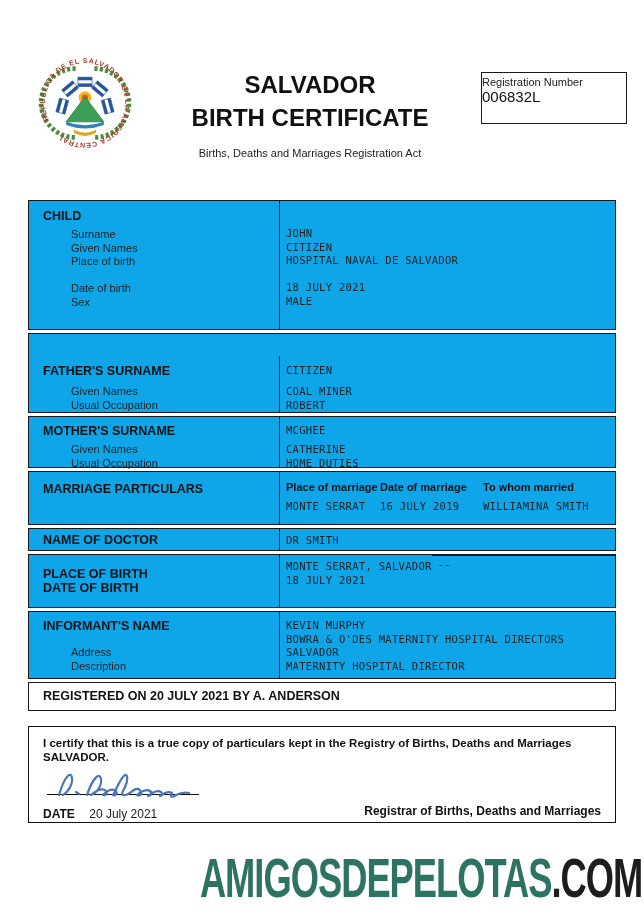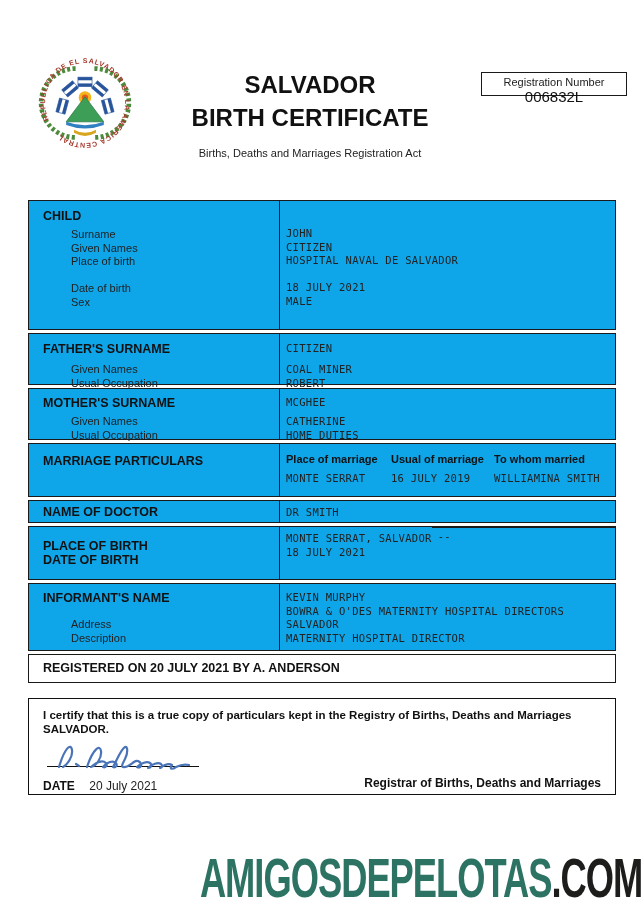--- a/index.html
+++ b/index.html
@@ -11,22 +11,22 @@
     color:#111;
     overflow:hidden;
   }
   
   .seal{position:absolute;left:38px;top:56px;width:94px;height:94px;}
   .titles{position:absolute;left:150px;top:70px;width:320px;text-align:center;}
   .title-main{font-size:24px;font-weight:bold;color:#111;line-height:30px;}
   .title-main.second{margin-top:3px;}
   .subtitle{font-size:11px;color:#222;margin-top:14px;}
   .regbox{
-    position:absolute;left:481px;top:72px;width:146px;height:24px;
-    border:1px solid #1a1a1a;text-align:center;box-sizing:border-box;padding-top:3px;
+    position:absolute;left:481px;top:72px;width:146px;height:52px;
+    border:1px solid #1a1a1a;box-sizing:border-box;padding-top:3px;
   }
   .regbox .reg-label{font-size:11px;color:#222;}
   .regbox .reg-number{font-size:15px;color:#111;margin-top:0;}
   
   .content{position:absolute;left:28px;top:200px;width:588px;}
   .box{
     box-sizing:border-box;border:1px solid #1a1a1a;margin-bottom:3px;
     display:flex;background:#0ea5e9;
   }
   .box .left{width:250px;box-sizing:border-box;padding:0 0 0 14px;}
@@ -39,29 +39,29 @@
   .mono{
     font-family:"DejaVu Sans Mono","Liberation Mono",monospace;
     font-size:10.5px;letter-spacing:0.3px;color:#222;
     line-height:13.5px;height:13.5px;white-space:nowrap;
   }
   .sec-child{height:130px;padding-top:0;}
   .sec-child .left{padding-top:8px;}
   .sec-child .right{padding-top:26px;}
   .sec-child .sec-title{margin-bottom:4px;}
   .sec-father,.sec-mother{}
-  .sec-father{height:52px;}
+  .sec-father{height:80px;align-items:flex-end;}
   .sec-father .left,.sec-father .right{padding-top:8px;}
   .sec-mother{height:52px;}
   .sec-mother .left,.sec-mother .right{padding-top:7px;}
   .sec-marriage{height:54px;}
   .sec-marriage .left{padding-top:10px;}
   .sec-marriage .right{padding-top:9px;display:flex;flex-direction:column;}
   .mar-cols{display:flex;}
-  .mar-col1{width:105px;}
+  .mar-col1{width:94px;}
   .mar-col2{width:103px;}
   .mar-col3{flex:1;}
   .mar-head{font-size:11px;font-weight:bold;color:#111;}
   .mar-vals{display:flex;margin-top:7px;}
   .sec-doctor{height:23px;}
   .sec-doctor .left{padding-top:4px;}
   .sec-doctor .right{padding-top:5px;}
   .sec-birth{height:54px;}
   .sec-birth .left{padding-top:12px;}
   .sec-birth .right{padding:0;display:flex;}
@@ -209,21 +209,21 @@
       </div>
     </div>
 
     <div class="box sec-marriage">
       <div class="left">
         <div class="sec-title">MARRIAGE PARTICULARS</div>
       </div>
       <div class="right">
         <div class="mar-cols">
           <div class="mar-col1 mar-head">Place of marriage</div>
-          <div class="mar-col2 mar-head">Usual of marriage</div>
+          <div class="mar-col2 mar-head">Date of marriage</div>
           <div class="mar-col3 mar-head">To whom married</div>
         </div>
         <div class="mar-vals">
           <div class="mar-col1 mono">MONTE SERRAT</div>
           <div class="mar-col2 mono">16 JULY 2019</div>
           <div class="mar-col3 mono">WILLIAMINA SMITH</div>
         </div>
       </div>
     </div>
 

